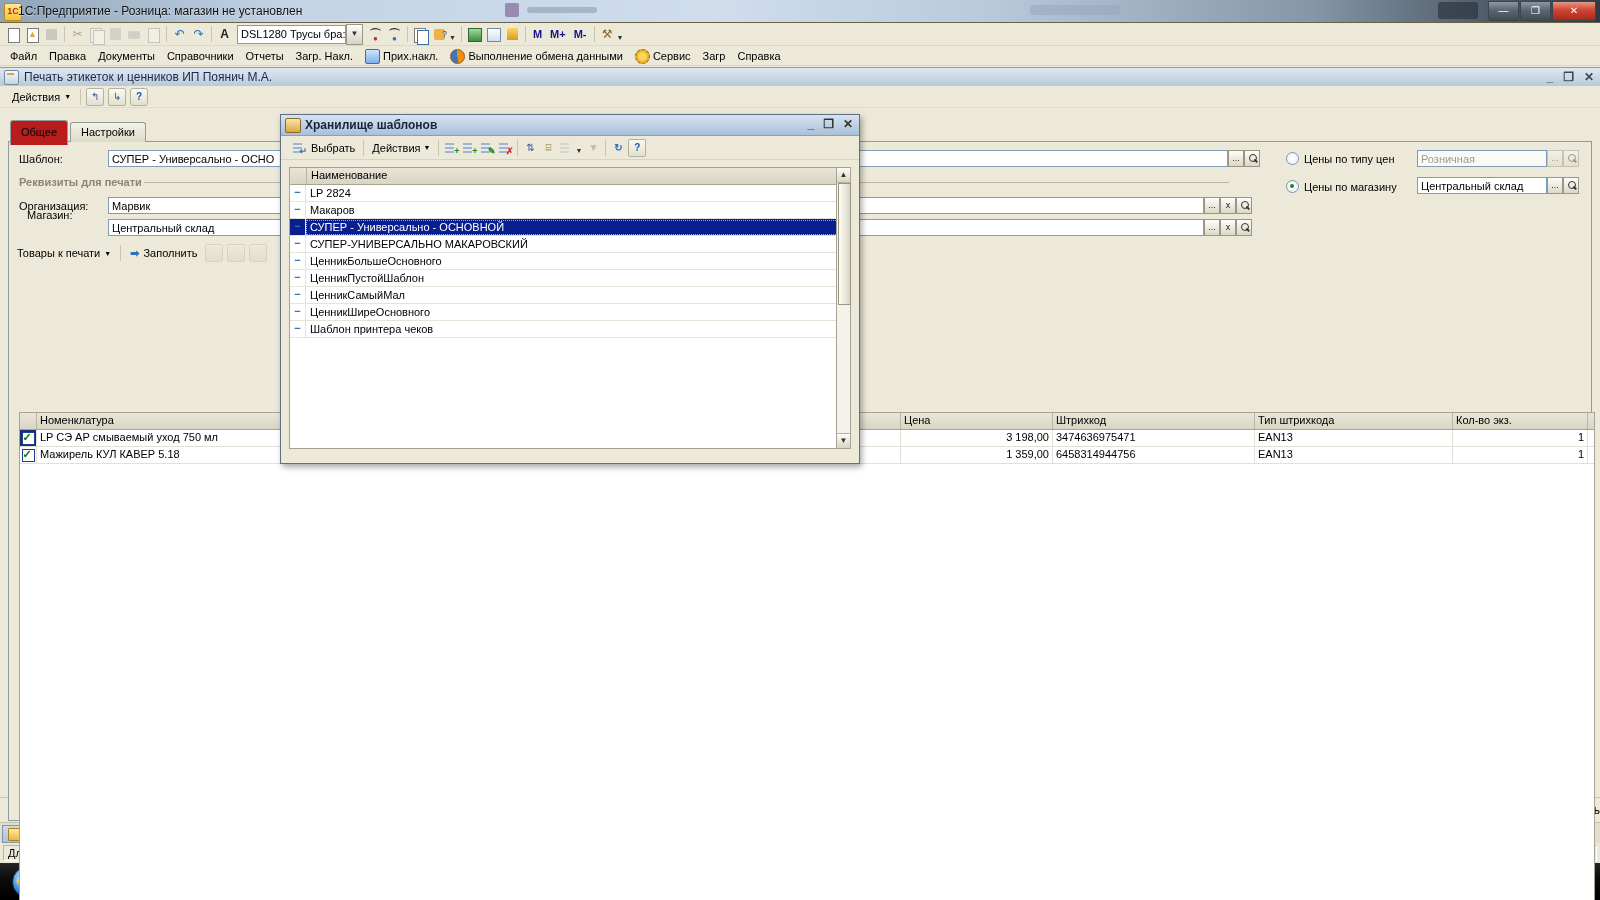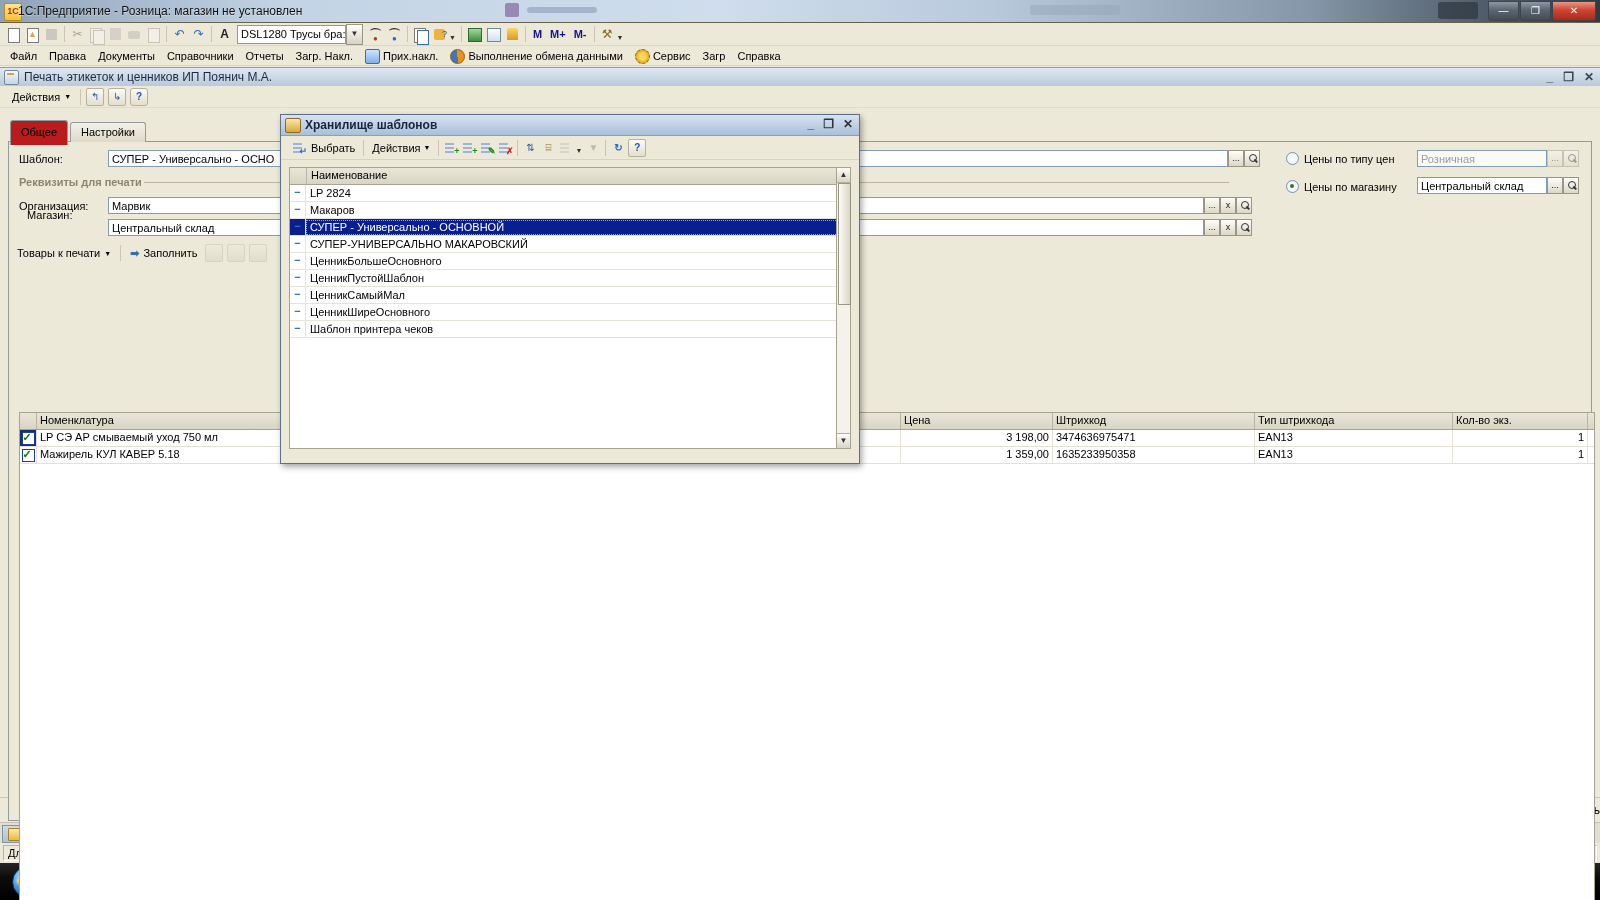--- a/index.html
+++ b/index.html
@@ -420,21 +420,21 @@
         <span class="icell c-bar">3474636975471</span>
         <span class="icell c-type">EAN13</span>
         <span class="icell c-qty">1</span>
       </div>
       <div class="irow">
         <span class="icell c-chk">
             <span class="chk"></span>
           </span>
         <span class="icell c-name">Мажирель КУЛ КАВЕР 5.18</span>
         <span class="icell c-price">1 359,00</span>
-        <span class="icell c-bar">1635233950358</span>
+        <span class="icell c-bar">6458314944756</span>
         <span class="icell c-type">EAN13</span>
         <span class="icell c-qty">1</span>
       </div>
     </div>
   </div>
 
   <div class="footer-bar" style="position:absolute;left:0;top:797px;width:1600px;height:24px;">
     <span class="fb-btn">
       <span class="ic-print"></span>
       <span>Печать</span>

